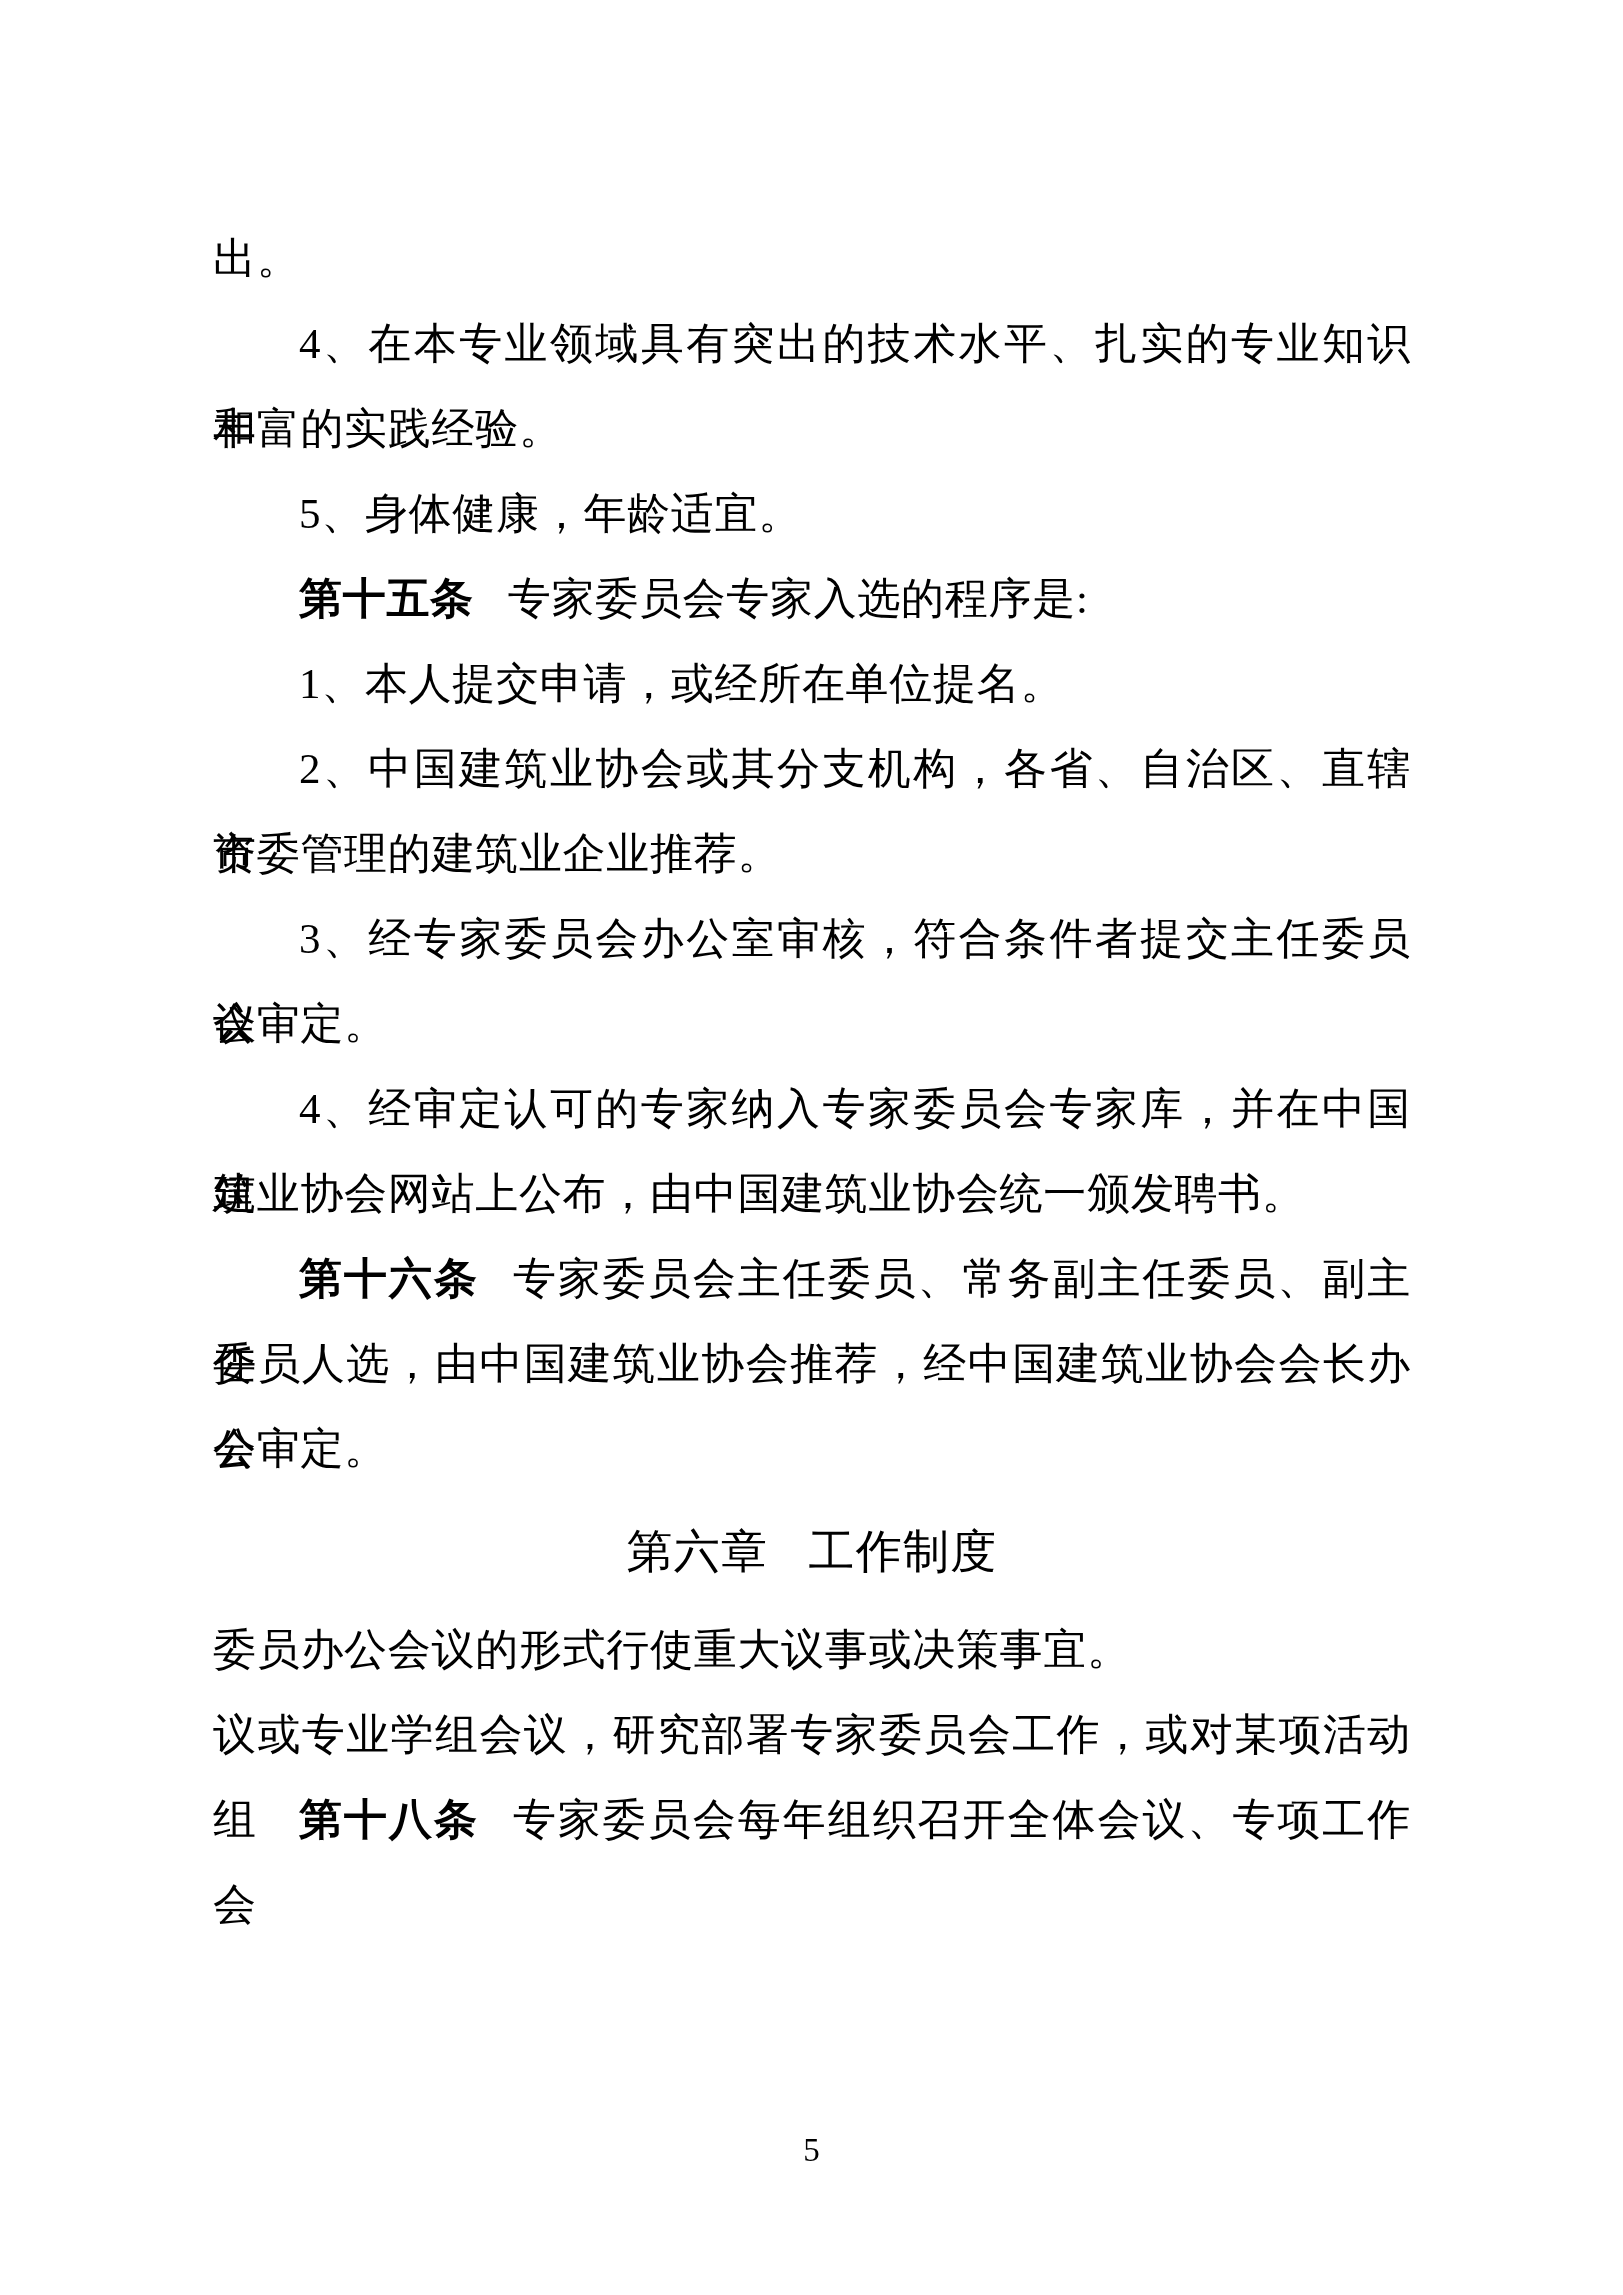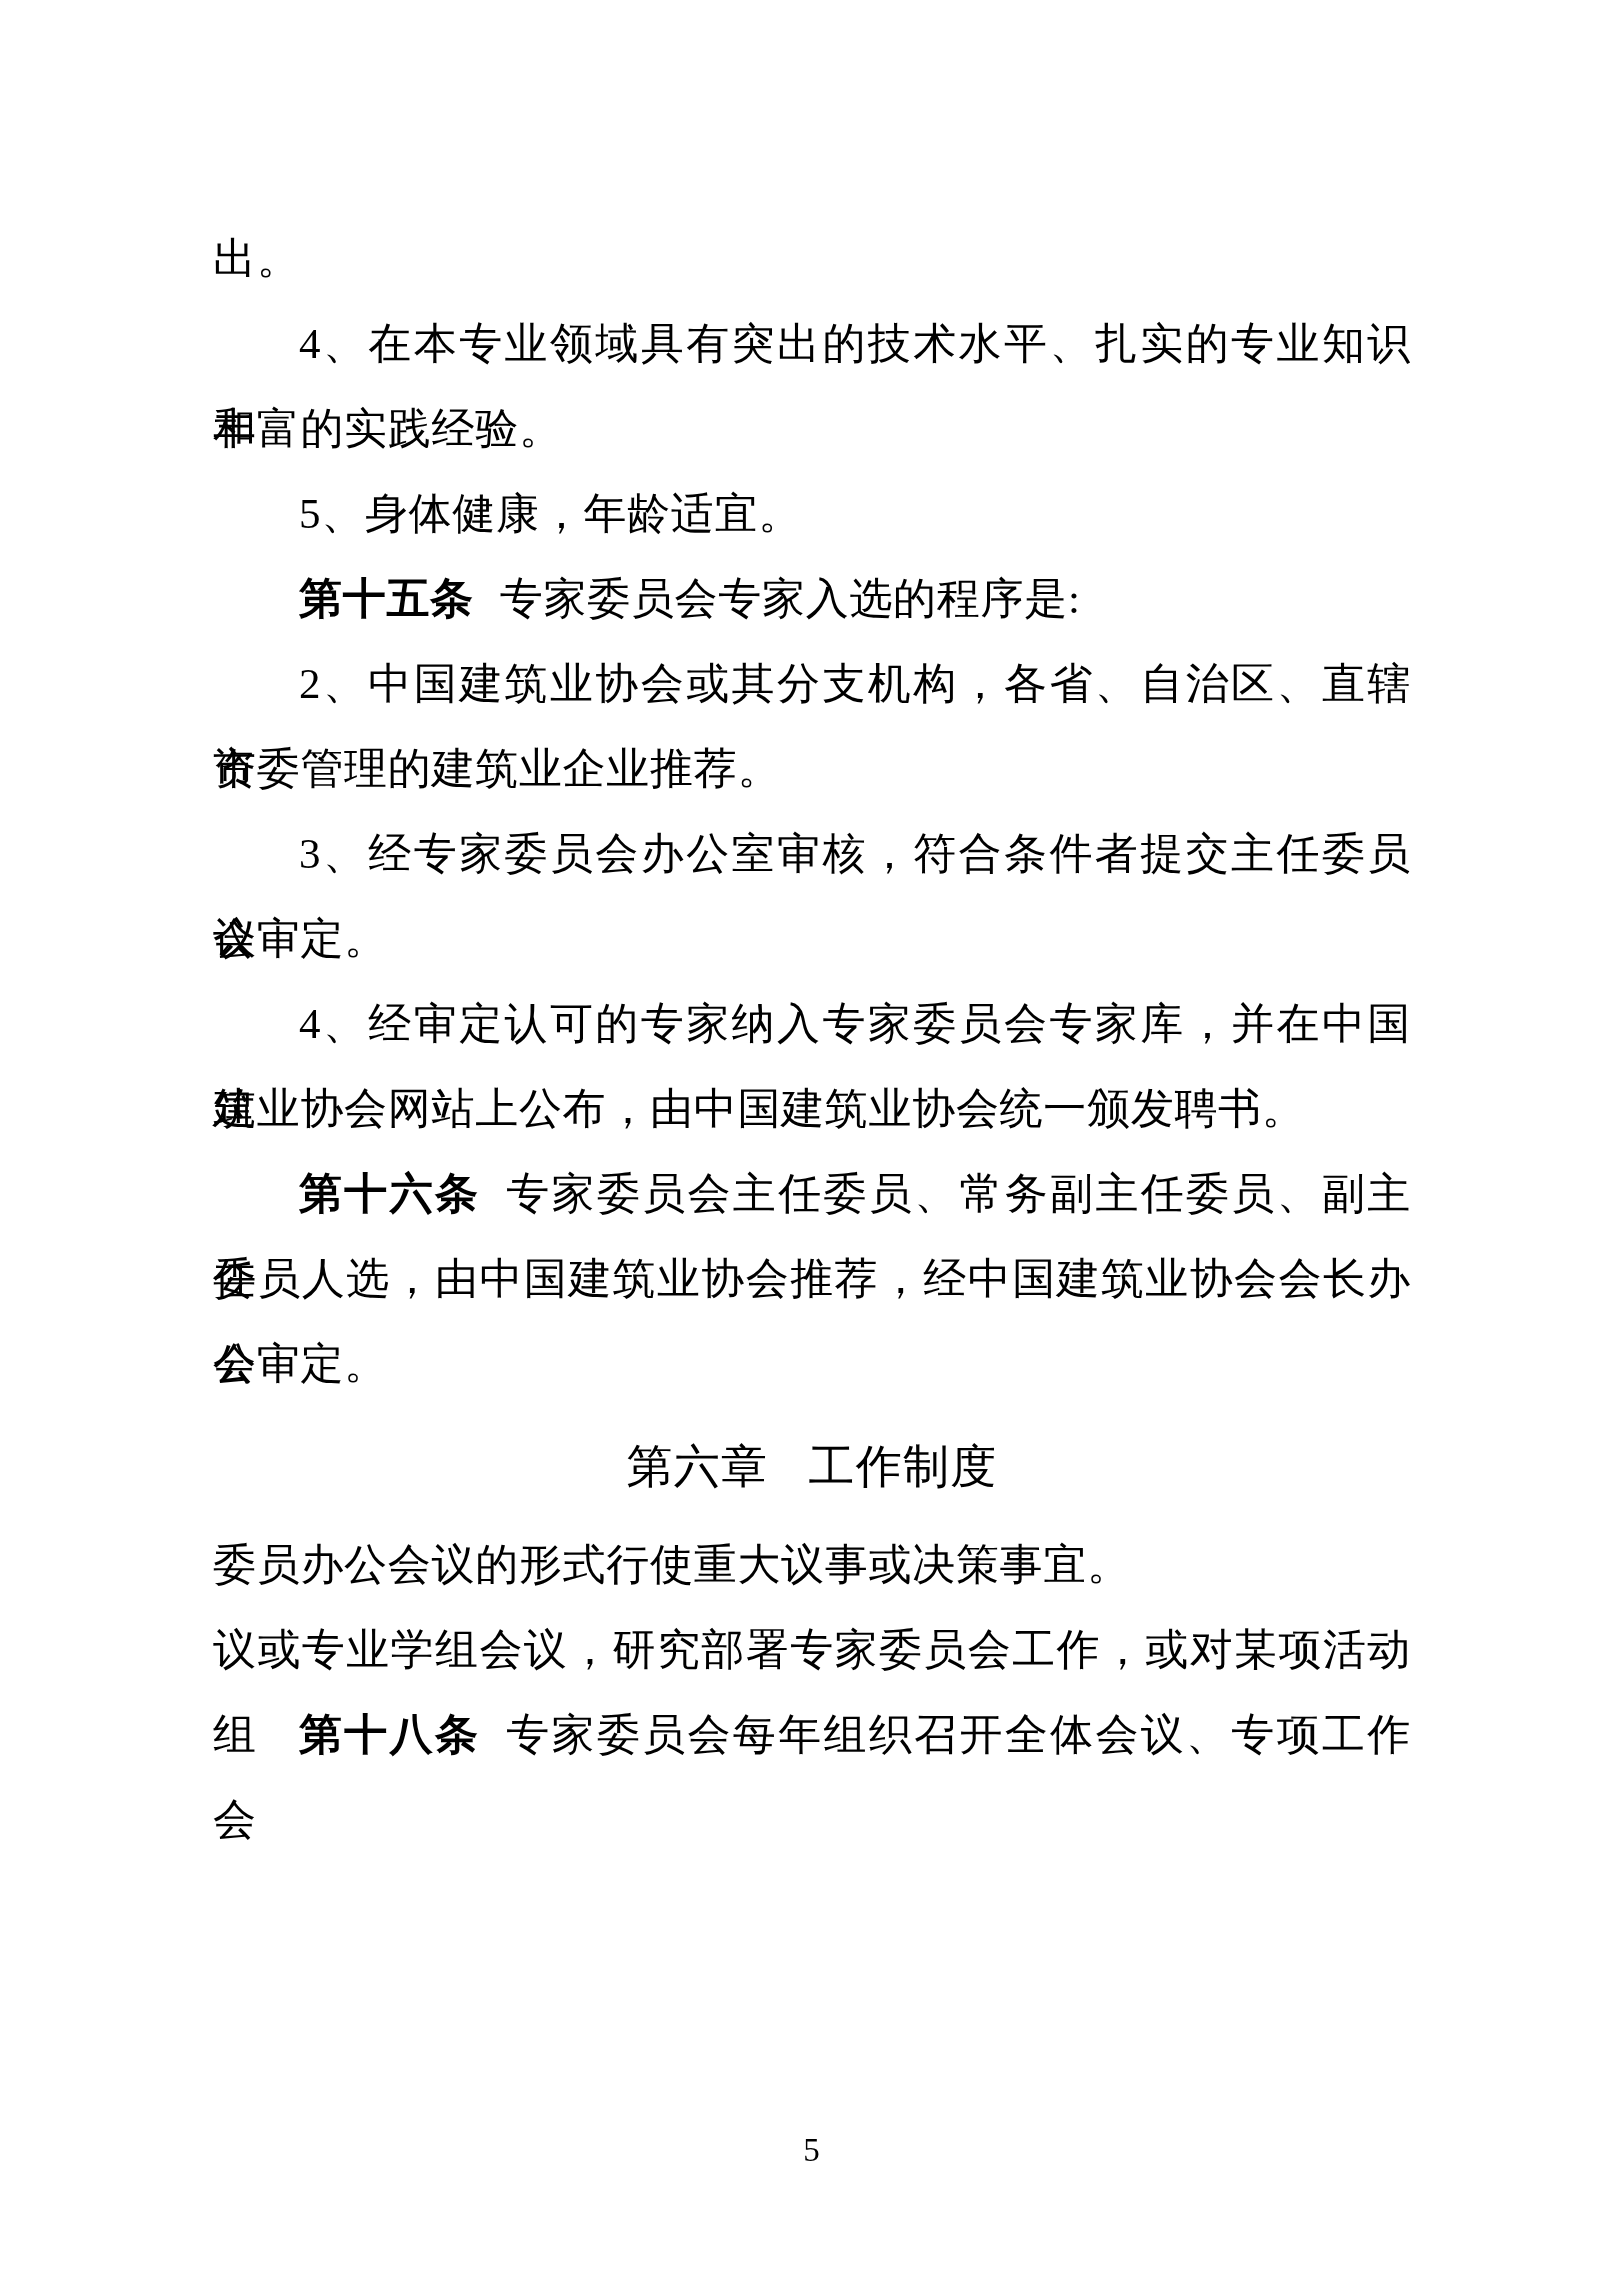--- a/index.html
+++ b/index.html
@@ -31,21 +31,21 @@
   .doc-line.ind {
     text-indent: 86px;
   }
   .doc-line.just {
     text-align: justify;
     text-align-last: justify;
     text-justify: inter-character;
   }
   .b-label {
     font-weight: bold;
-    margin-right: 26px;
+    margin-right: 34px;
   }
   .chapter-heading {
     height: 111px;
     line-height: 111px;
     margin-top: 5.2px;
     text-align: center;
     font-size: 46px;
     font-weight: normal;
     font-family: "Liberation Sans", "DejaVu Sans", sans-serif;
     word-spacing: 26px;
@@ -66,20 +66,21 @@
 </head>
 <body>
 
 <div class="page">
   <div class="content">
       <div class="doc-line"><span class="seg">出。</span></div>
       <div class="doc-line ind just"><span class="seg">4、在本专业领域具有突出的技术水平、扎实的专业知识和</span></div>
       <div class="doc-line"><span class="seg">丰富的实践经验。</span></div>
       <div class="doc-line ind"><span class="seg">5、身体健康，年龄适宜。</span></div>
       <div class="doc-line ind"><span class="b-label">第十五条</span><span class="seg">专家委员会专家入选的程序是:</span></div>
+      <div class="doc-line ind"><span class="seg">1、本人提交申请，或经所在单位提名。</span></div>
       <div class="doc-line ind just"><span class="seg">2、中国建筑业协会或其分支机构，各省、自治区、直辖市</span></div>
       <div class="doc-line"><span class="seg">资委管理的建筑业企业推荐。</span></div>
       <div class="doc-line ind just"><span class="seg">3、经专家委员会办公室审核，符合条件者提交主任委员会</span></div>
       <div class="doc-line"><span class="seg">议审定。</span></div>
       <div class="doc-line ind just"><span class="seg">4、经审定认可的专家纳入专家委员会专家库，并在中国建</span></div>
       <div class="doc-line"><span class="seg">筑业协会网站上公布，由中国建筑业协会统一颁发聘书。</span></div>
       <div class="doc-line ind just"><span class="b-label">第十六条</span><span class="seg">专家委员会主任委员、常务副主任委员、副主任</span></div>
       <div class="doc-line just"><span class="seg">委员人选，由中国建筑业协会推荐，经中国建筑业协会会长办公</span></div>
       <div class="doc-line"><span class="seg">会审定。</span></div>
       <div class="chapter-heading">第六章 工作制度</div>

